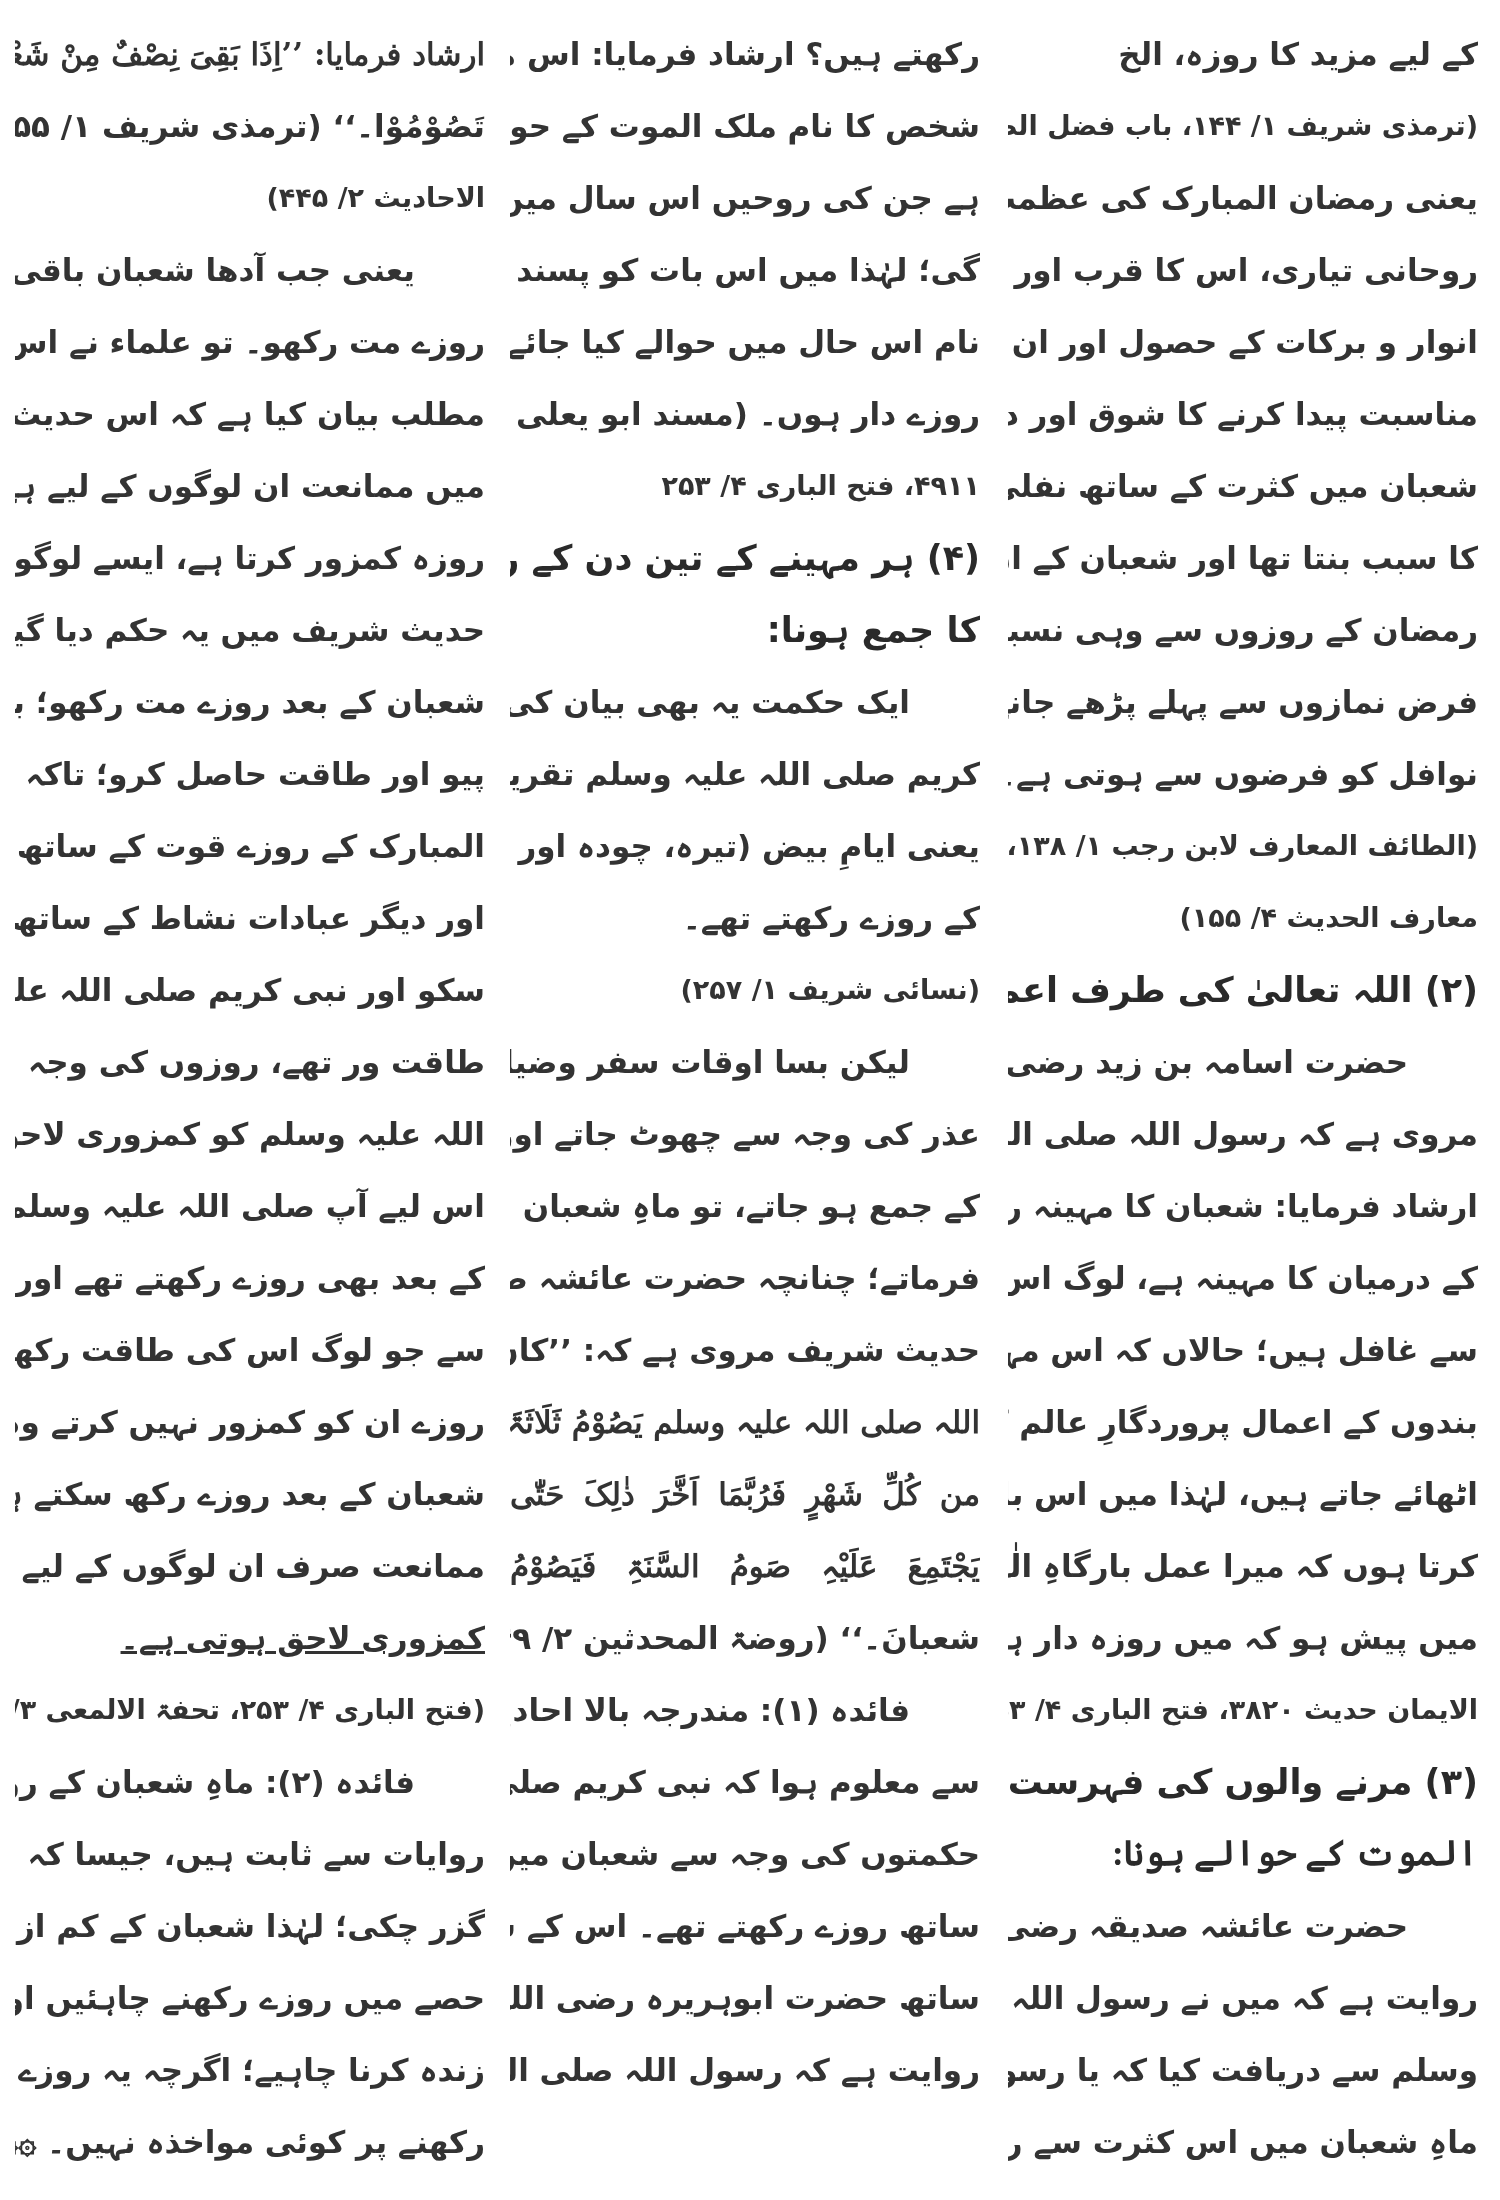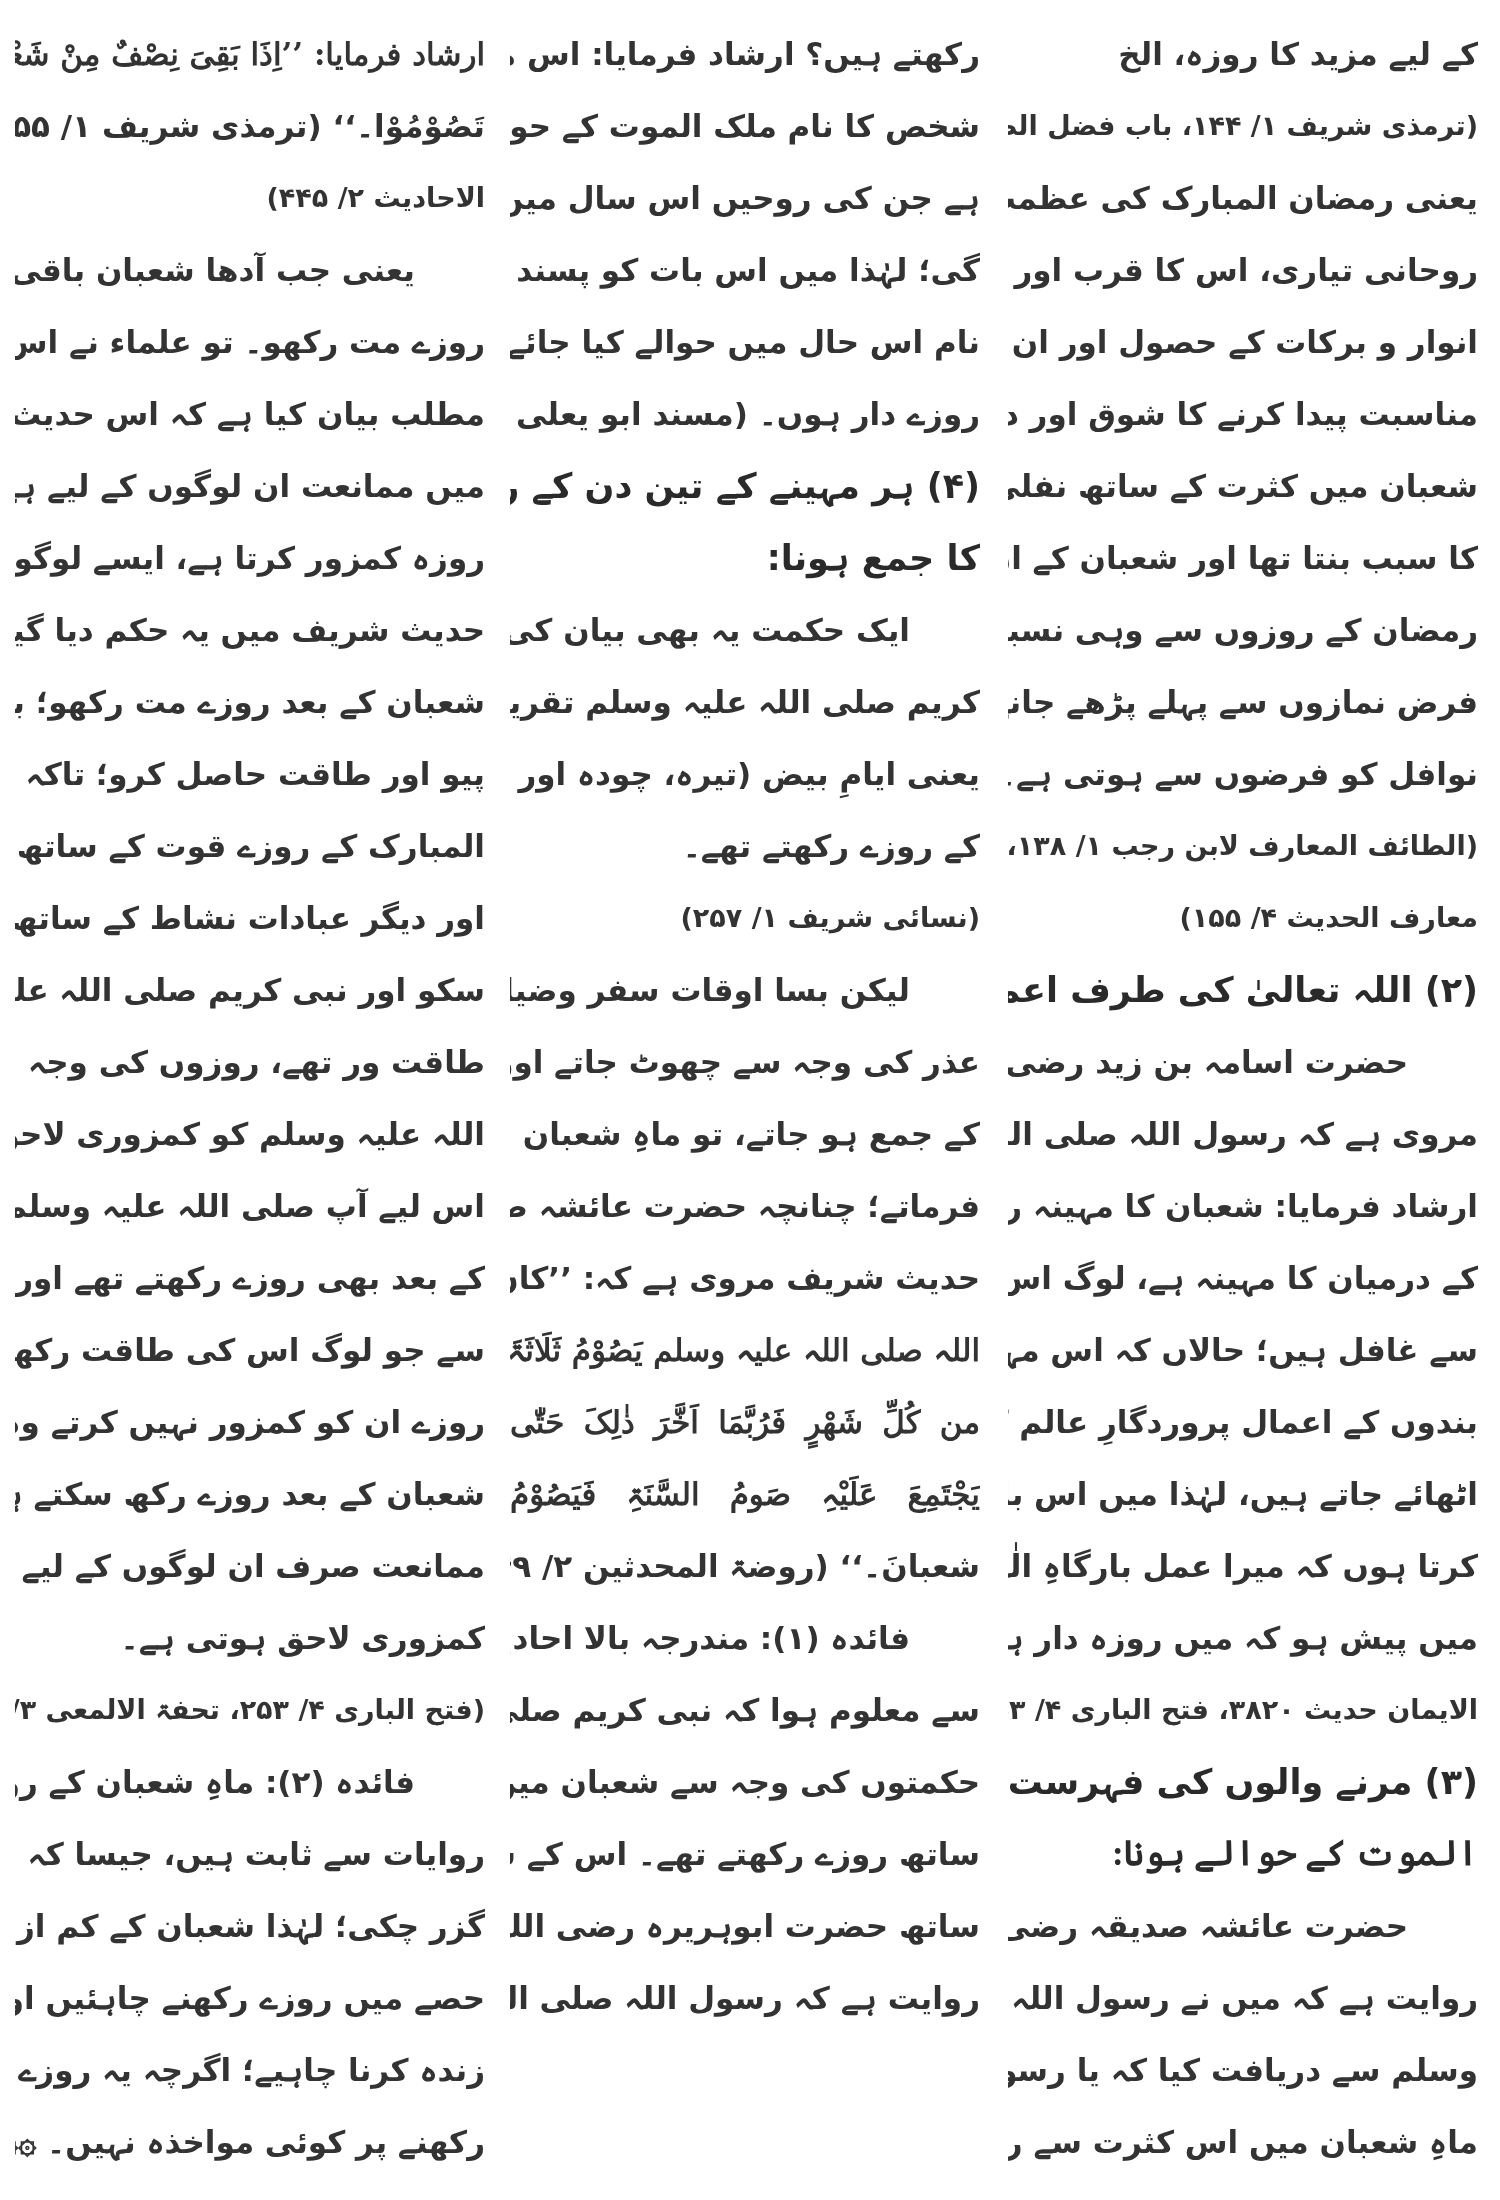--- a/index.html
+++ b/index.html
@@ -64,20 +64,21 @@
       <div class="line " style="height: 72px; line-height: 72px;">وسلم سے دریافت کیا کہ یا رسول اللہ! آپ</div>
       <div class="line " style="height: 72px; line-height: 72px;">ماہِ شعبان میں اس کثرت سے روزے کیوں</div>
     </div>
   <div class="col col-mid" id="col-mid">
       <div class="line " style="height: 72px; line-height: 72px;">رکھتے ہیں؟ ارشاد فرمایا: اس مہینے میں ہر اس</div>
       <div class="line " style="height: 72px; line-height: 72px;">شخص کا نام ملک الموت کے حوالے کر دیا جاتا</div>
       <div class="line " style="height: 72px; line-height: 72px;">ہے جن کی روحیں اس سال میں قبض کی جائیں</div>
       <div class="line " style="height: 72px; line-height: 72px;">گی؛ لہٰذا میں اس بات کو پسند کرتا ہوں کہ میرا</div>
       <div class="line " style="height: 72px; line-height: 72px;">نام اس حال میں حوالے کیا جائے کہ میں</div>
       <div class="line " style="height: 72px; line-height: 72px;">روزے دار ہوں۔ (مسند ابو یعلی حدیث</div>
+      <div class="line short ref" style="height: 72px; line-height: 72px;">۴۹۱۱، فتح الباری ۴/ ۲۵۳</div>
       <div class="line heading" style="height: 72px; line-height: 72px;">(۴) ہر مہینے کے تین دن کے روزوں</div>
       <div class="line heading short" style="height: 72px; line-height: 72px;">کا جمع ہونا:</div>
       <div class="line indent" style="height: 72px; line-height: 72px;">ایک حکمت یہ بھی بیان کی گئی ہے کہ نبی</div>
       <div class="line " style="height: 72px; line-height: 72px;">کریم صلی اللہ علیہ وسلم تقریباً ہر مہینے تین دن</div>
       <div class="line " style="height: 72px; line-height: 72px;">یعنی ایامِ بیض (تیرہ، چودہ اور پندرہ تاریخ)</div>
       <div class="line short" style="height: 72px; line-height: 72px;">کے روزے رکھتے تھے۔</div>
       <div class="line short ref" style="height: 72px; line-height: 72px;">(نسائی شریف ۱/ ۲۵۷)</div>
       <div class="line indent" style="height: 72px; line-height: 72px;">لیکن بسا اوقات سفر وضیافت وغیرہ کسی</div>
       <div class="line " style="height: 72px; line-height: 72px;">عذر کی وجہ سے چھوٹ جاتے اور وہ کئی مہینوں</div>
       <div class="line " style="height: 72px; line-height: 72px;">کے جمع ہو جاتے، تو ماہِ شعبان میں ان کی قضا</div>
@@ -110,21 +111,21 @@
       <div class="line " style="height: 72px; line-height: 72px;">اور دیگر عبادات نشاط کے ساتھ انجام دے</div>
       <div class="line " style="height: 72px; line-height: 72px;">سکو اور نبی کریم صلی اللہ علیہ وسلم چوں کہ</div>
       <div class="line " style="height: 72px; line-height: 72px;">طاقت ور تھے، روزوں کی وجہ سے آپ صلی</div>
       <div class="line " style="height: 72px; line-height: 72px;">اللہ علیہ وسلم کو کمزوری لاحق نہیں ہوتی تھی؛</div>
       <div class="line " style="height: 72px; line-height: 72px;">اس لیے آپ صلی اللہ علیہ وسلم نصف شعبان</div>
       <div class="line " style="height: 72px; line-height: 72px;">کے بعد بھی روزے رکھتے تھے اور امت میں</div>
       <div class="line " style="height: 72px; line-height: 72px;">سے جو لوگ اس کی طاقت رکھتے ہیں اور</div>
       <div class="line " style="height: 72px; line-height: 72px;">روزے ان کو کمزور نہیں کرتے وہ بھی نصف</div>
       <div class="line " style="height: 72px; line-height: 72px;">شعبان کے بعد روزے رکھ سکتے ہیں،</div>
       <div class="line " style="height: 72px; line-height: 72px;">ممانعت صرف ان لوگوں کے لیے ہے جن کو</div>
-      <div class="line short" style="height: 72px; line-height: 72px;">کمزوری لاحق ہوتی ہے۔</div>
+      <div class="line short" style="height: 72px; line-height: 72px; text-decoration: underline;">کمزوری لاحق ہوتی ہے۔</div>
       <div class="line short ref" style="height: 72px; line-height: 72px;">(فتح الباری ۴/ ۲۵۳، تحفۃ الالمعی ۳/ ۱۱۱)</div>
       <div class="line indent" style="height: 72px; line-height: 72px;">فائدہ (۲): ماہِ شعبان کے روزے صحیح</div>
       <div class="line " style="height: 72px; line-height: 72px;">روایات سے ثابت ہیں، جیسا کہ تفصیل</div>
       <div class="line " style="height: 72px; line-height: 72px;">گزر چکی؛ لہٰذا شعبان کے کم از کم پہلے نصف</div>
       <div class="line " style="height: 72px; line-height: 72px;">حصے میں روزے رکھنے چاہئیں اور اس سنت کو</div>
       <div class="line " style="height: 72px; line-height: 72px;">زندہ کرنا چاہیے؛ اگرچہ یہ روزے نفلی ہیں نہ</div>
       <div class="line short" style="height: 72px; line-height: 72px;">رکھنے پر کوئی مواخذہ نہیں۔ ۞۞</div>
     </div>
 </div>
 

